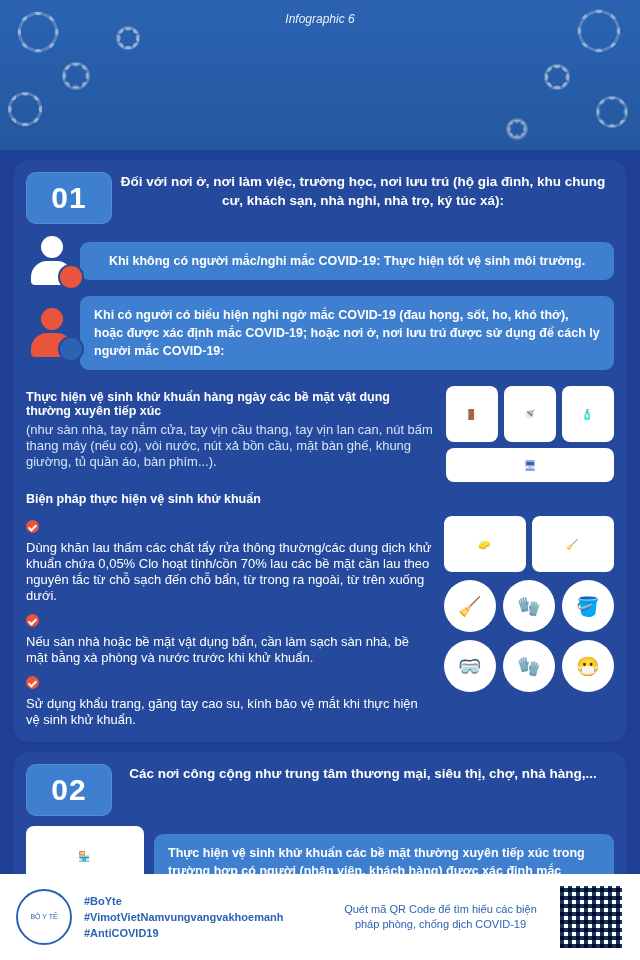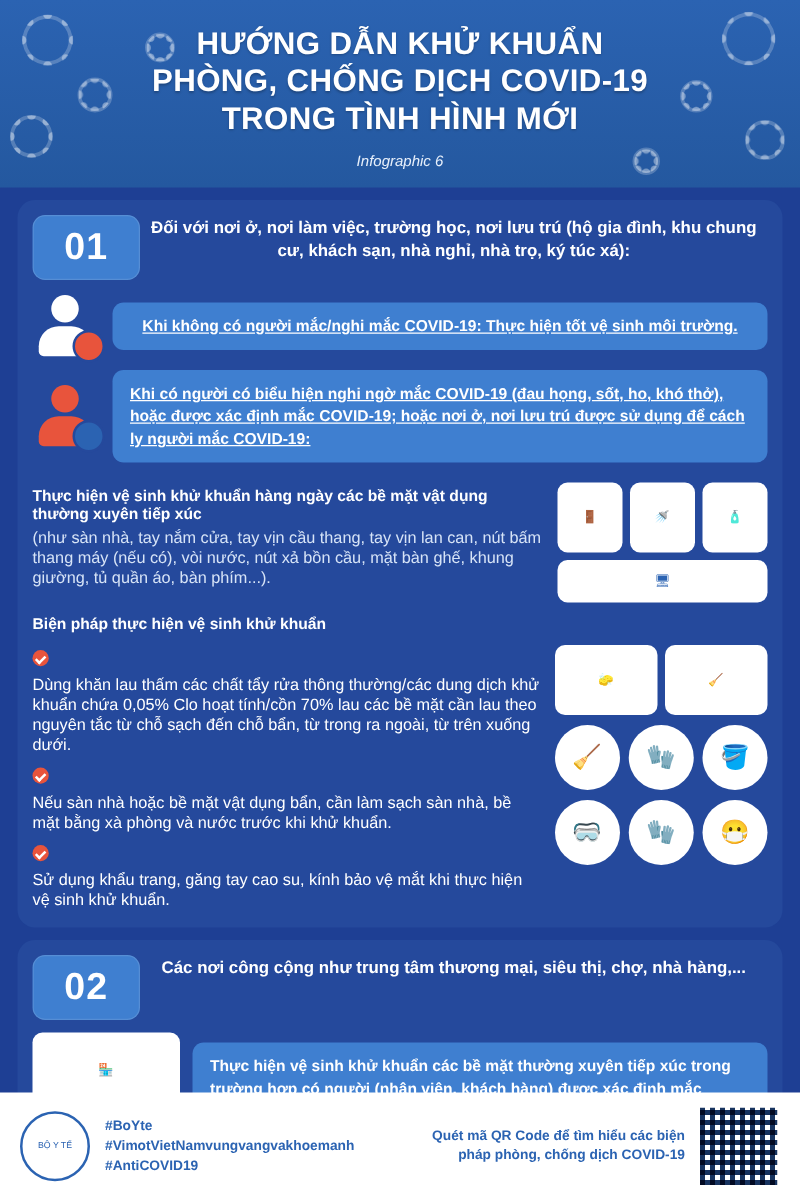--- a/index.html
+++ b/index.html
@@ -82,21 +82,21 @@
   .bluebar{
     background:#3f7fd0;
     border-radius:9px;
     padding:10px 14px;
     font-size:12.5px;line-height:18px;
     font-weight:bold;
     text-align:center;
     margin:8px 0 0 0;
   }
   .bluebar.left{text-align:left;}
-  .row{display:flex;align-items:center;gap:10px;margin-top:8px;text-decoration:underline;}
+  .row{display:flex;align-items:center;margin-top:8px;}
   .row .bluebar{margin-top:0;flex:1 1 auto;}
 
   .body-text{font-size:13px;line-height:16px;color:#ffffff;}
   .heading-s{font-size:12.5px;font-weight:bold;margin:10px 0 4px 0;}
   .muted{color:#d7e4f7;}
 
   .bullet{
     display:flex;gap:7px;margin-top:8px;align-items:flex-start;flex-direction:column;
   }
   .dot{
@@ -146,21 +146,21 @@
     display:flex;align-items:center;
     box-sizing:border-box;padding:0 16px;
   }
   .seal{
     width:52px;height:52px;border-radius:50%;
     border:2px solid #2b63b2;flex:0 0 auto;
     display:flex;align-items:center;justify-content:center;
     font-size:7px;text-align:center;line-height:8px;color:#2b63b2;
   }
   .tags{margin-left:12px;font-size:11px;line-height:16px;color:#2b63b2;font-weight:bold;}
-  .qr-note{margin-left:auto;font-size:11px;line-height:15px;color:#2b63b2;text-align:right;max-width:215px;font-weight:bold;}
+  .qr-note{margin-left:auto;font-size:11px;line-height:15px;color:#2b63b2;text-align:center;max-width:215px;}
   .qr{
     width:62px;height:62px;margin-left:10px;flex:0 0 auto;
     background:
       repeating-linear-gradient(90deg,#17335f 0 4px,#fff 4px 8px),
       repeating-linear-gradient(0deg,#17335f 0 4px,#fff 4px 8px);
     background-blend-mode:multiply;
     border:2px solid #fff;
   }
 </style>
 </head>
@@ -170,25 +170,20 @@
 
   <div class="header">
     <div class="virus" style="left:18px;top:12px;width:34px;height:34px;"></div>
     <div class="virus" style="left:62px;top:62px;width:22px;height:22px;"></div>
     <div class="virus" style="left:8px;top:92px;width:28px;height:28px;"></div>
     <div class="virus" style="left:116px;top:26px;width:18px;height:18px;"></div>
     <div class="virus" style="right:20px;top:10px;width:36px;height:36px;"></div>
     <div class="virus" style="right:70px;top:64px;width:20px;height:20px;"></div>
     <div class="virus" style="right:12px;top:96px;width:26px;height:26px;"></div>
     <div class="virus" style="right:112px;top:118px;width:16px;height:16px;"></div>
-    <h1>
-      <span>HƯỚNG DẪN KHỬ KHUẨN</span><br>
-      <span>PHÒNG, CHỐNG DỊCH COVID-19</span><br>
-      <span>TRONG TÌNH HÌNH MỚI</span>
-    </h1>
     <div class="sub">Infographic 6</div>
   </div>
 
   <div class="section">
     <div class="sec-head">
       <div class="badge">01</div>
       <div class="sec-head-text">Đối với nơi ở, nơi làm việc, trường học, nơi lưu trú (hộ gia đình, khu chung cư, khách sạn, nhà nghỉ, nhà trọ, ký túc xá):</div>
     </div>
 
     <div class="row">

